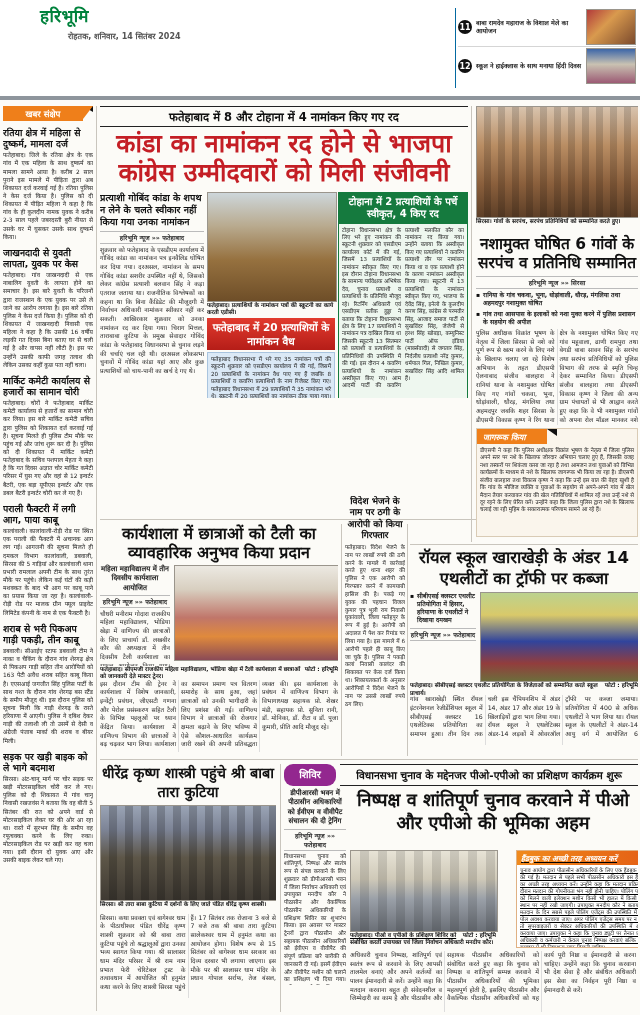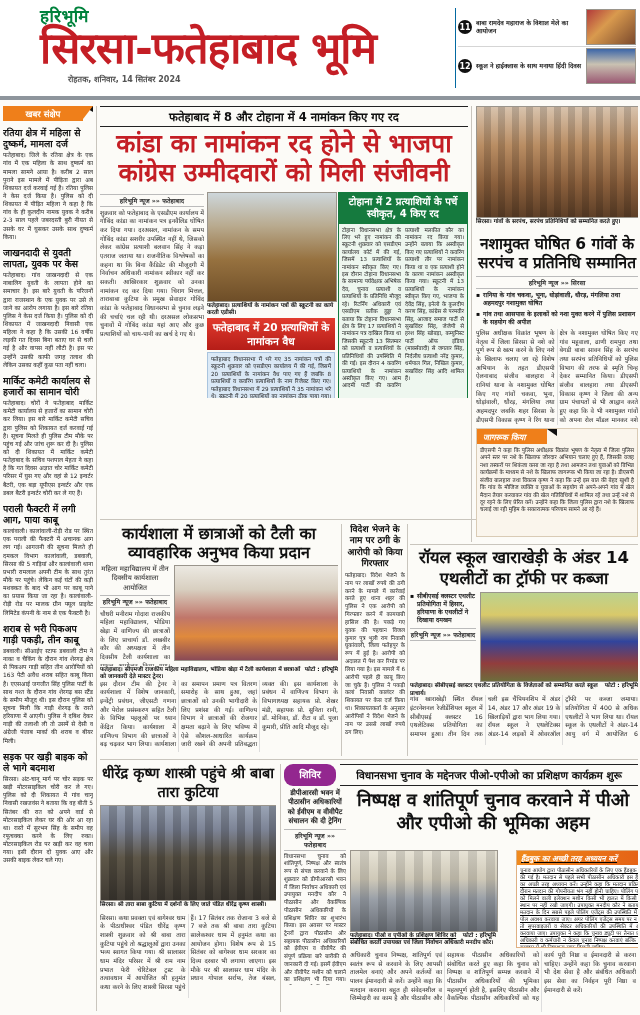--- a/index.html
+++ b/index.html
@@ -65,24 +65,24 @@
   .jagruk{border:1px solid #d9cbb5;background:#faf5ec;margin-top:3px;}
   .orange-tag{position:relative;background:#ef7f1a;color:#fff;font-size:8px;font-weight:bold;font-style:italic;padding:2px 6px;width:58px;}
   .orange-tag::before{content:"";position:absolute;right:-10px;top:0;border-right:10px solid #111;border-bottom:7px solid transparent;}
   .jagruk-bd{padding:3px;font-size:5.5px;line-height:1.35;text-align:justify;color:#222;height:86px;overflow:hidden;}
 
   
   .tally{position:absolute;left:100px;top:524px;width:238px;height:232px;overflow:hidden;}
   .sec-headline{font-size:16px;font-weight:bold;color:#111;text-align:center;line-height:1.2;}
   .tally-row{display:grid;grid-template-columns:70px 164px;gap:4px;margin-top:3px;}
   .photo-tally{width:100%;height:94px;background:linear-gradient(180deg,#ece9e2 0%,#d8cfc0 25%,#c0766a 55%,#e08a3c 75%,#8a4a56 100%);}
-  .mini-deck{font-size:7px;font-weight:normal;color:#222;line-height:1.3;text-align:center;}
-
-  
-  .videsh{position:absolute;left:345px;top:524px;width:60px;height:232px;overflow:hidden;}
+  .mini-deck{font-size:7px;font-weight:bold;color:#222;line-height:1.3;text-align:center;}
+
+  
+  .videsh{position:absolute;left:345px;top:496px;width:60px;height:232px;overflow:hidden;}
   .videsh-headline{font-size:9px;font-weight:bold;color:#111;text-align:center;line-height:1.25;margin-bottom:3px;}
   .videsh .body-txt{font-size:5.6px;}
 
   
   .royal{position:absolute;left:410px;top:548px;width:228px;height:208px;overflow:hidden;}
   .royal-headline{font-size:16.5px;font-weight:bold;color:#111;text-align:center;line-height:1.25;}
   .royal-row{display:grid;grid-template-columns:66px 158px;gap:4px;margin-top:3px;}
   .photo-royal{width:100%;height:88px;background:linear-gradient(180deg,#bcd28e 0%,#d9c96a 25%,#31449c 55%,#923d3d 80%,#6d6d3c 100%);}
 
   
@@ -107,21 +107,20 @@
   .handbook-bd{padding:2px 3px;font-size:5.3px;line-height:1.32;text-align:justify;color:#222;height:78px;overflow:hidden;}
 </style>
 </head>
 <body>
 
 <div class="page">
 
   <div class="masthead">
     <div class="mh-left">
       <div class="brand">हरिभूमि</div>
-      <div class="title">सिरसा-फतेहाबाद भूमि</div>
       <div class="dateline">रोहतक, शनिवार, 14 सितंबर 2024</div>
     </div>
     <div class="mh-right">
       <div class="idx-item">
         <span class="idx-num">11</span>
         <span class="idx-txt">बाबा रामदेव महाराज के विशाल मेले का आयोजन</span>
         <span class="idx-thumb thumb1 ph"></span>
       </div>
       <div class="idx-item" style="border-top:1px solid #d5d5d5;">
         <span class="idx-num">12</span>
@@ -168,20 +167,21 @@
       <div class="brief-title">सड़क पर खड़ी बाइक को ले भागे बदमाश</div>
       <div class="brief-body">सिरसा। अंट-चानू मार्ग पर चोर सड़क पर खड़ी मोटरसाइकिल चोरी कर ले गए। पुलिस को दी शिकायत में गांव चानू निवासी रखजवंस ने बताया कि वह बीती 5 सितंबर की रात को अपने वार्ड से मोटरसाइकिल लेकर घर की ओर आ रहा था। रास्ते में सुरभन सिंह के समीप वह रफूचक्का करने के लिए रुका। मोटरसाइकिल रोड पर खड़ी कर वह चला गया। इसी दौरान दो युवक आए और उसकी बाइक लेकर चले गए।</div>
     </div>
   </div>
 
   <div class="lead">
     <div class="kicker">फतेहाबाद में 8 और टोहाना में 4 नामांकन किए गए रद</div>
     <div class="lead-headline">कांडा का नामांकन रद होने से भाजपा कांग्रेस उम्मीदवारों को मिली संजीवनी</div>
     <div class="lead-row">
       <div>
+        <div class="deck">प्रत्याशी गोबिंद कांडा के शपथ न लेने के चलते स्वीकार नहीं किया गया उनका नामांकन</div>
         <div class="byline">हरिभूमि न्यूज »» फतेहाबाद</div>
         <div class="body-txt" style="height:158px;">शुक्रवार को फतेहाबाद के एसडीएम कार्यालय में गोबिंद कांडा का नामांकन पत्र इनवैलिड घोषित कर दिया गया। दरअसल, नामांकन के समय गोबिंद कांडा सशरीर उपस्थित नहीं थे, जिसको लेकर कांग्रेस प्रत्याशी बलवान सिंह ने कड़ा एतराज जताया था। राजनीतिक विश्लेषकों का कहना था कि बिना कैंडिडेट की मौजूदगी में निर्वाचन अधिकारी नामांकन स्वीकार नहीं कर सकती। आखिरकार शुक्रवार को उनका नामांकन रद कर दिया गया। चिराग मित्तल, ताराबाबा कुटिया के प्रमुख सेवादार गोबिंद कांडा के फतेहाबाद विधानसभा से चुनाव लड़ने की चर्चाएं चल रही थी। दरअसल लोकसभा चुनावों में गोबिंद कांडा यहां आए और कुछ प्रत्याशियों को चाय-पानी का खर्च दे गए थे।</div>
       </div>
       <div>
         <div class="photo-lead ph"></div>
         <div class="caption" style="height:14px;">फतेहाबाद। प्रत्याशियों के नामांकन पत्रों की स्क्रूटनी का कार्य करती एडीसी।</div>
         <div class="banner-red">फतेहाबाद में 20 प्रत्याशियों के नामांकन वैध</div>
         <div class="bluebox">फतेहाबाद विधानसभा में भरे गए 35 नामांकन पत्रों की स्क्रूटनी शुक्रवार को एसडीएम कार्यालय में की गई, जिसमें 20 प्रत्याशियों के नामांकन वैध पाए गए हैं जबकि 8 प्रत्याशियों व कवरिंग प्रत्याशियों के नाम रिजेक्ट किए गए। फतेहाबाद विधानसभा में 29 प्रत्याशियों ने 35 नामांकन भरे थे। स्क्रूटनी में 20 प्रत्याशियों का नामांकन ठीक पाया गया। इनमें आम आदमी पार्टी प्रत्याशी स्वतंत्र बिश्नोई, भाजपा प्रत्याशी दुड़ाराम, कांग्रेस प्रत्याशी बलवान सिंह दौलतपुरिया, इनेलो प्रत्याशी सुनैना चौटाला, जेजेपी प्रत्याशी कुलभ चंद, बहुजन पार्टी ऑफ इंडिया प्रत्याशी बंटी कटारिया, निर्दलीय प्रत्याशी अमित उजाला, जगदीप, लहरि दुनिया, दरबारा सिंह, जसवीर कुमार, राजन, राजीव कुमार, विनोद कुमार, रिजवान, संजय कुमार, विकमजीत सिंह, सुदीप व हरजीत सिंह शामिल हैं। स्क्रूटनी के दौरान 8 प्रत्याशियों के नामांकन रद्द किए गए। इनमें भाजपा से कवरिंग प्रत्याशी नरेंद्र सिंह, कांग्रेस की कवरिंग प्रत्याशी परमेश्वरी देवी, जेजेपी के कवरिंग प्रत्याशी रजनेश कुमार, आम आदमी पार्टी के कवरिंग प्रत्याशी रवि बिश्नोई का नामांकन शामिल है। निर्दलीय प्रत्याशी गोबिंद कांडा द्वारा आर्टिकल (173/ए) के तहत शपथ न लेने तथा निर्धारित प्रपत्र रिक्त रहने से उनका नामांकन अपेक्षित संख्या में दस्तावेज न मिलने पर रद्द किया गया।</div>
       </div>
       <div class="greenbox">

